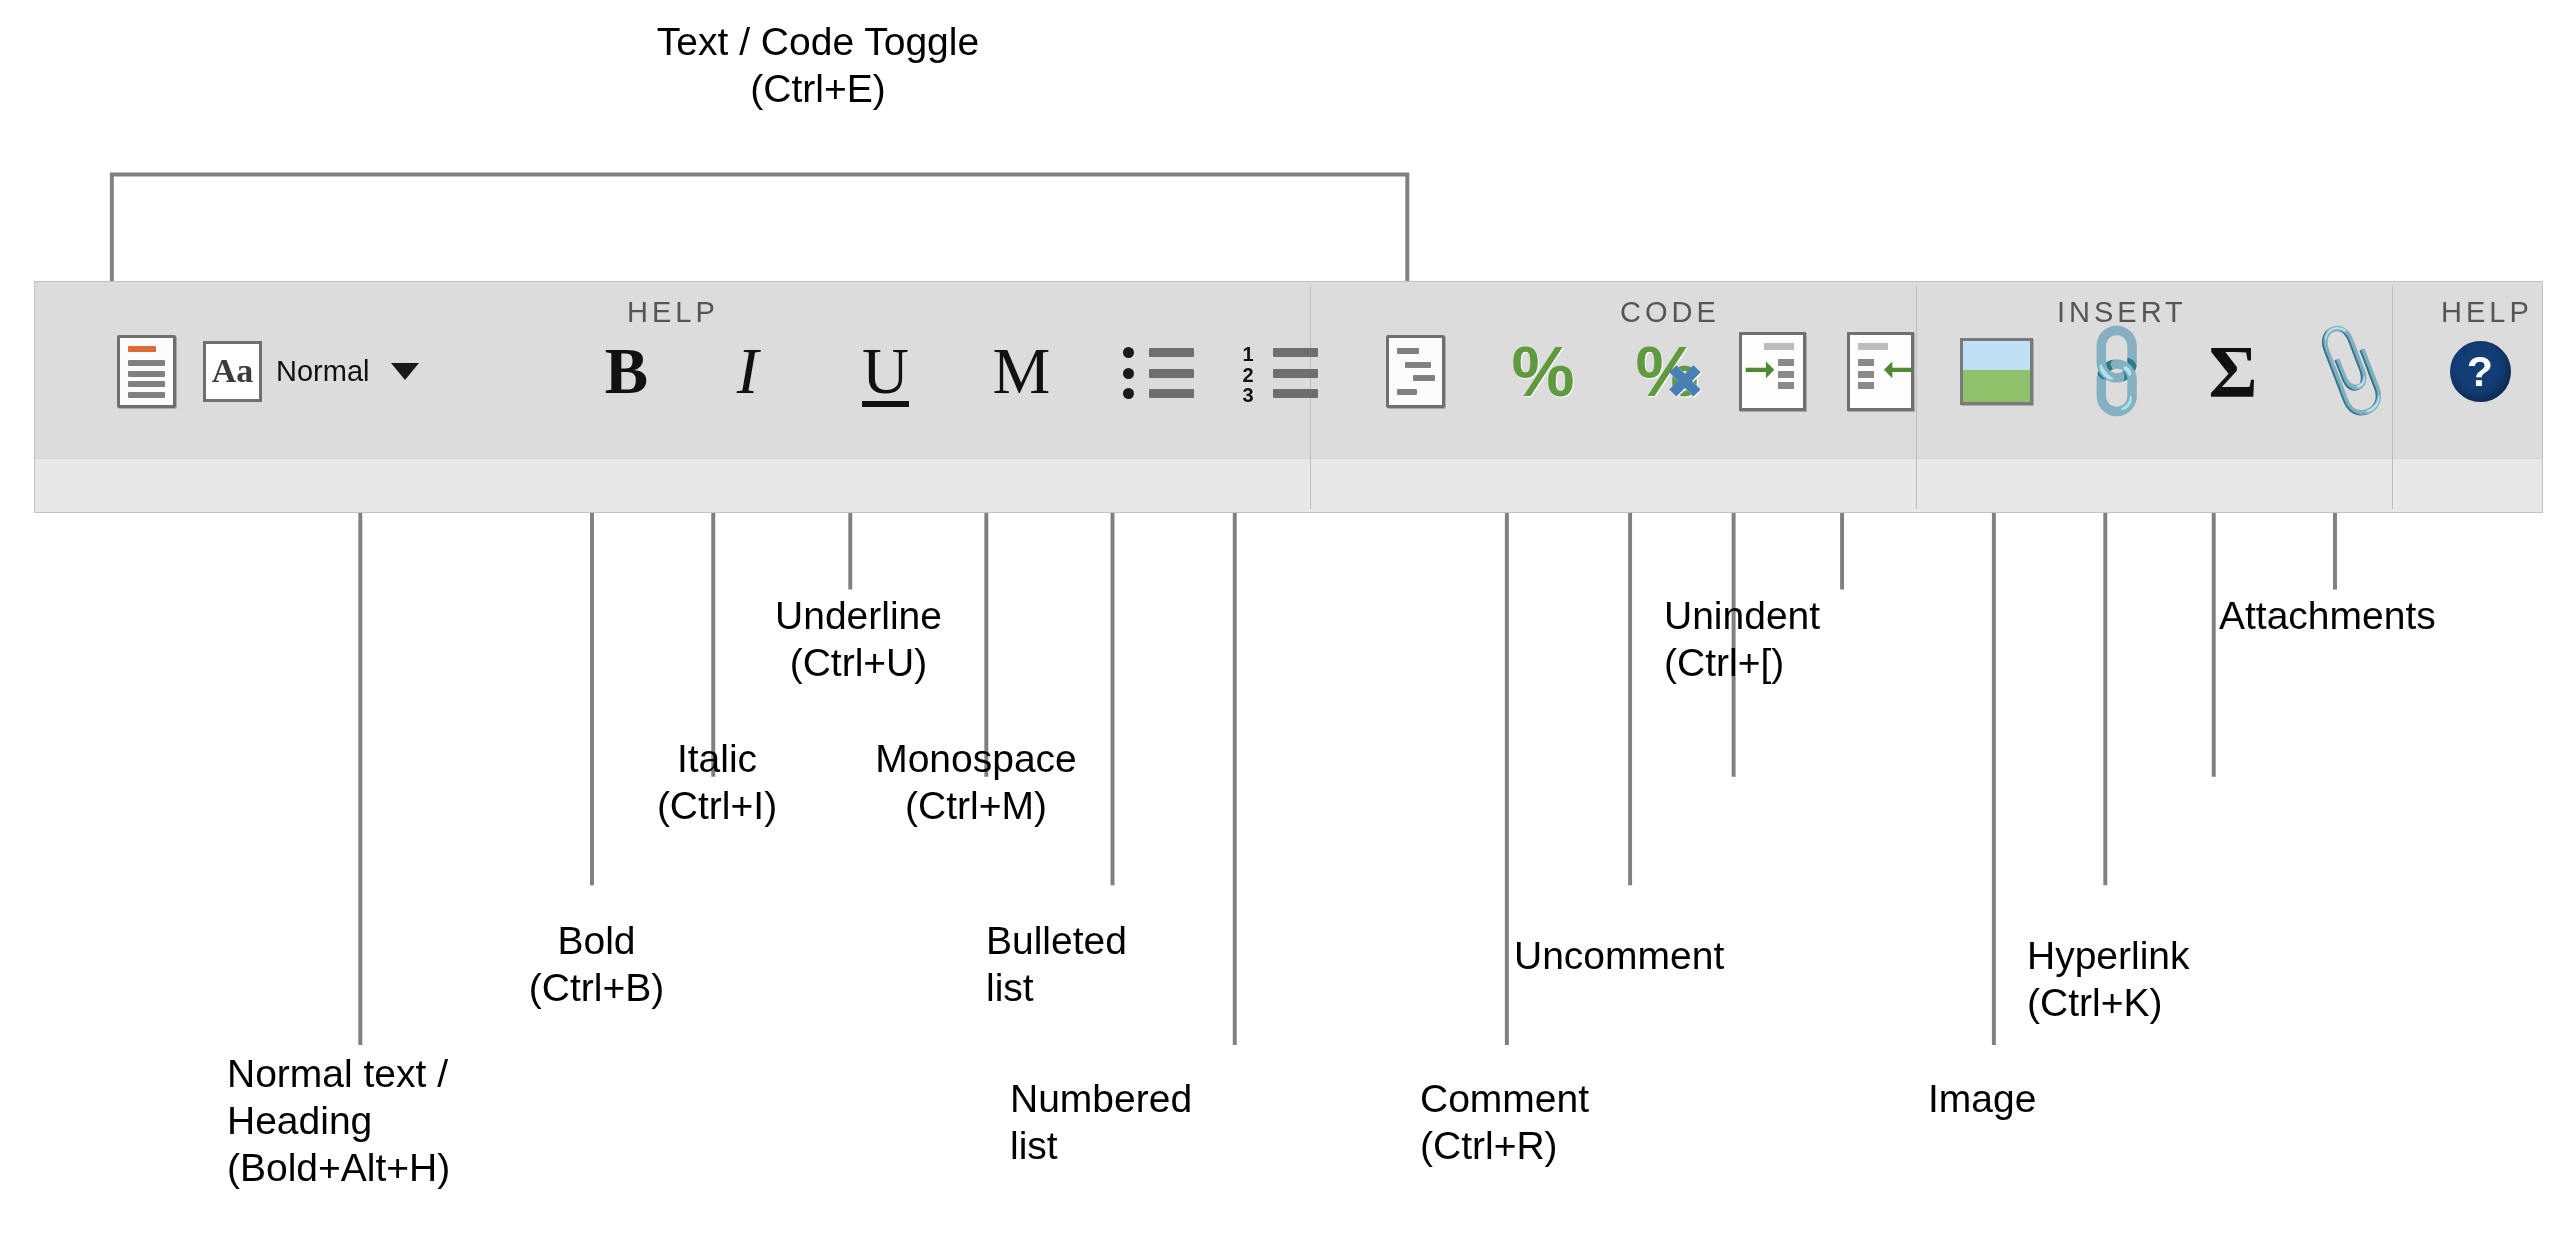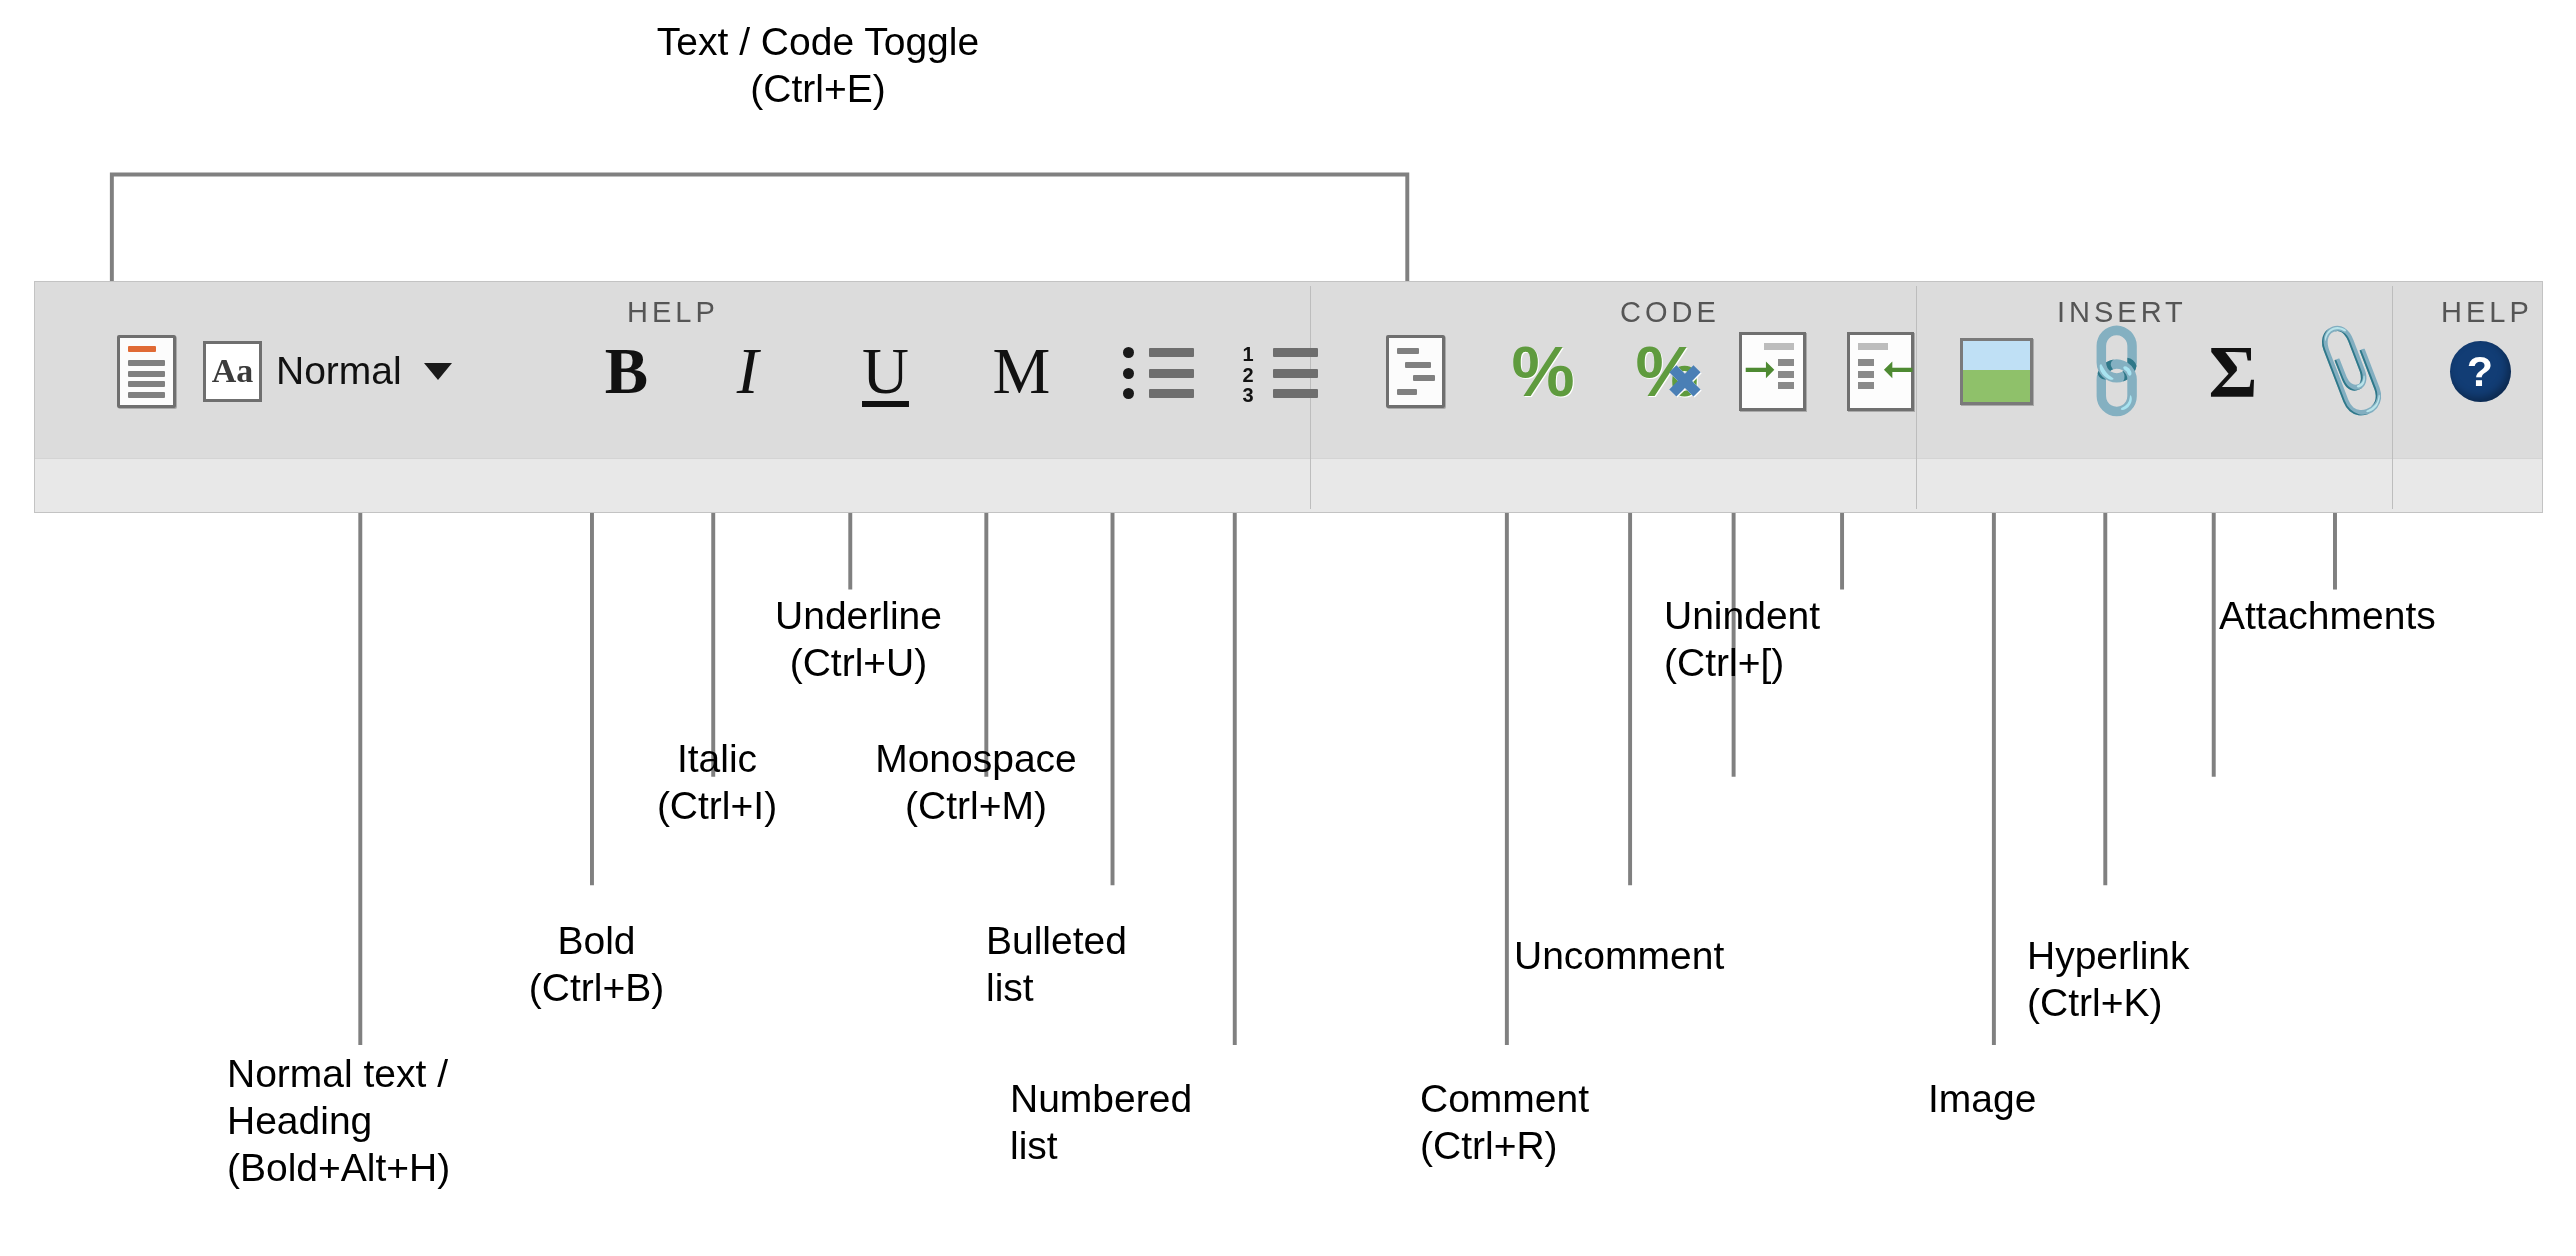--- a/index.html
+++ b/index.html
@@ -63,21 +63,21 @@
     position:relative;box-shadow:1px 1px 0 #aaa;
   }
   .pageicon i{position:absolute;left:8px;height:6px;background:#808080;display:block;border-radius:1px;}
 
   .aabox{
     width:53px;height:55px;background:#ffffff;border:3px solid #6f6f6f;
     display:flex;align-items:center;justify-content:center;
     font-family:"Liberation Serif","DejaVu Serif",serif;
     font-size:34px;color:#3b3b3b;font-weight:bold;
   }
-  .normal-txt{font-size:39px;color:#111;margin-left:14px;white-space:nowrap;}
+  .normal-txt{font-size:29px;color:#111;margin-left:14px;white-space:nowrap;}
   .caret{
     width:0;height:0;border-left:14px solid transparent;border-right:14px solid transparent;
     border-top:17px solid #1a1a1a;margin-left:22px;
   }
 
   
   .listicon{width:75px;height:61px;position:relative;}
   .listicon .bar{position:absolute;left:30px;width:45px;height:9px;background:#6e6e6e;border-radius:1px;}
   .listicon .dot{position:absolute;left:4px;width:11px;height:11px;background:#1a1a1a;border-radius:50%;}
   .listicon .num{position:absolute;left:0px;font-size:20px;font-weight:bold;color:#111;

